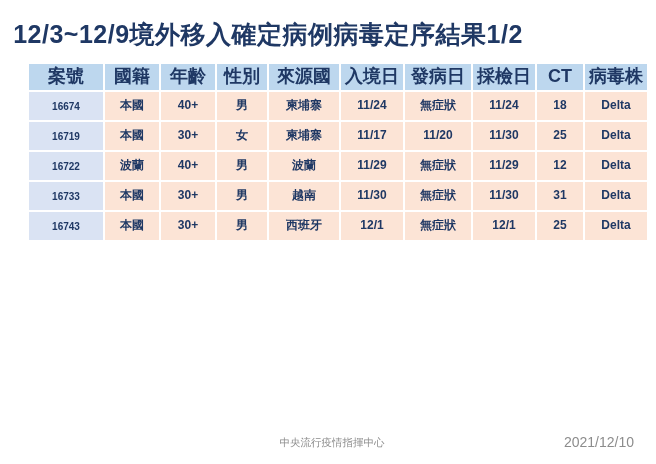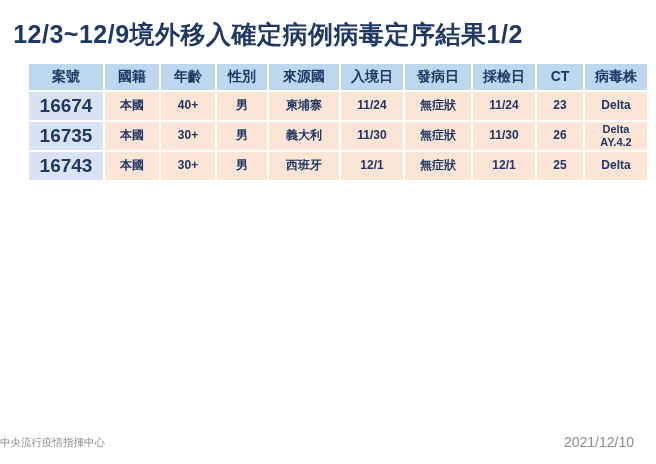--- a/index.html
+++ b/index.html
@@ -52,50 +52,52 @@
     font-weight: bold;
     padding: 0;
     height: 28px;
     line-height: 1.1;
     color: #1f3864;
     box-sizing: border-box;
   }
   thead th {
     background: #bdd7ee;
     color: #1f3864;
-    font-size: 14px;
+    font-size: 18px;
     height: 26px;
   }
   td.case {
     background: #dae3f3;
     color: #1f3864;
-    font-size: 19px;
+    font-size: 10px;
   }
   td.data {
     background: #fce4d6;
     color: #333333;
   }
   td.data.dark {
     color: #1f3864;
   }
   td.two-line {
     font-size: 11px;
     line-height: 1.15;
   }
   .sub {
     display: block;
     font-size: 11px;
   }
   .footer-left {
     position: absolute;
     left: 0;
     width: 604px;
+    text-align: center;
     bottom: 14px;
     font-size: 10.5px;
     color: #8c8c8c;
+    padding-left: 30px;
   }
   .footer-right {
     position: absolute;
     right: 22px;
     bottom: 14px;
     font-size: 14px;
     color: #8c8c8c;
   }
   col.c0 { width: 74px; }
   col.c1 { width: 54px; }
@@ -146,37 +148,58 @@
       <tbody>
         <tr>
           <td class="case">16674</td>
           <td class="data dark">本國</td>
           <td class="data dark">40+</td>
           <td class="data dark">男</td>
           <td class="data dark">柬埔寨</td>
           <td class="data dark">11/24</td>
           <td class="data dark">無症狀</td>
           <td class="data dark">11/24</td>
-          <td class="data dark">23</td>
-          <td class="data dark">Delta</td>
-        </tr>
-        <tr>
-          <td class="case">16735</td>
+          <td class="data dark">18</td>
+          <td class="data dark">Delta</td>
+        </tr>
+        <tr>
+          <td class="case">16719</td>
           <td class="data dark">本國</td>
           <td class="data dark">30+</td>
-          <td class="data dark">男</td>
-          <td class="data dark">義大利</td>
+          <td class="data dark">女</td>
+          <td class="data dark">柬埔寨</td>
+          <td class="data dark">11/17</td>
+          <td class="data dark">11/20</td>
           <td class="data dark">11/30</td>
-          <td class="data dark">無症狀</td>
+          <td class="data dark">25</td>
+          <td class="data dark">Delta</td>
+        </tr>
+        <tr>
+          <td class="case">16722</td>
+          <td class="data dark">波蘭</td>
+          <td class="data dark">40+</td>
+          <td class="data dark">男</td>
+          <td class="data dark">波蘭</td>
+          <td class="data dark">11/29</td>
+          <td class="data dark">無症狀</td>
+          <td class="data dark">11/29</td>
+          <td class="data dark">12</td>
+          <td class="data dark">Delta</td>
+        </tr>
+        <tr>
+          <td class="case">16733</td>
+          <td class="data dark">本國</td>
+          <td class="data dark">30+</td>
+          <td class="data dark">男</td>
+          <td class="data dark">越南</td>
           <td class="data dark">11/30</td>
-          <td class="data dark">26</td>
-          <td class="data dark two-line">
-            <span>Delta</span>
-            <span class="sub">AY.4.2</span>
-          </td>
+          <td class="data dark">無症狀</td>
+          <td class="data dark">11/30</td>
+          <td class="data dark">31</td>
+          <td class="data dark">Delta</td>
         </tr>
         <tr>
           <td class="case">16743</td>
           <td class="data dark">本國</td>
           <td class="data dark">30+</td>
           <td class="data dark">男</td>
           <td class="data dark">西班牙</td>
           <td class="data dark">12/1</td>
           <td class="data dark">無症狀</td>
           <td class="data dark">12/1</td>

